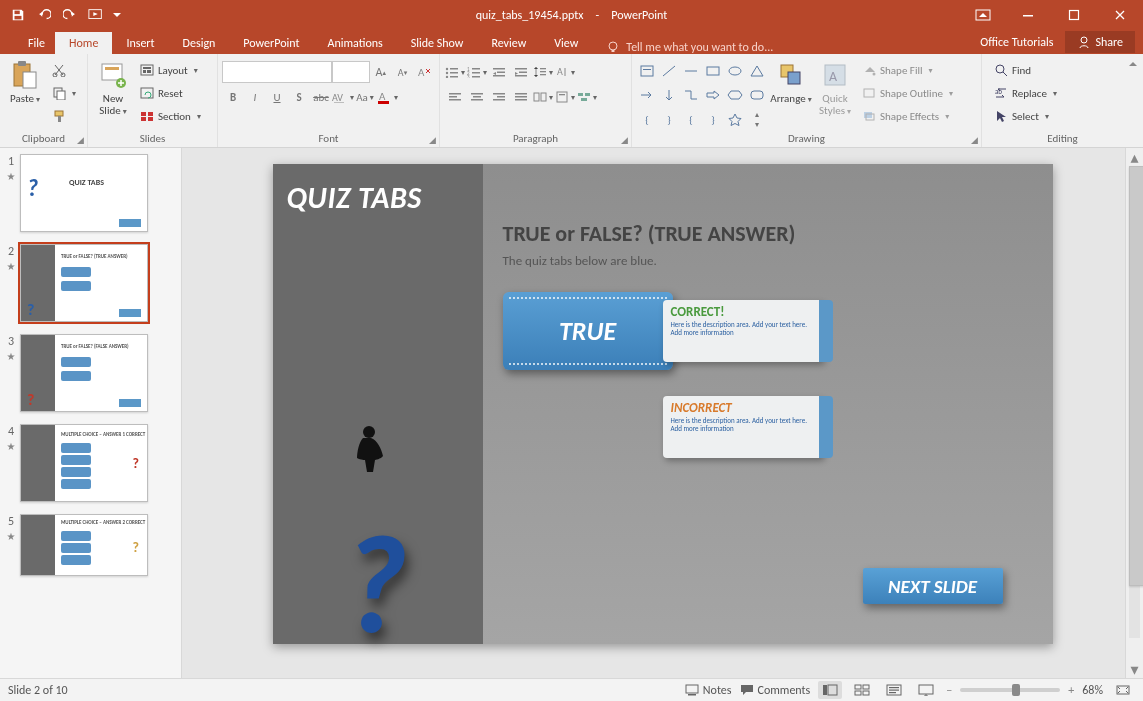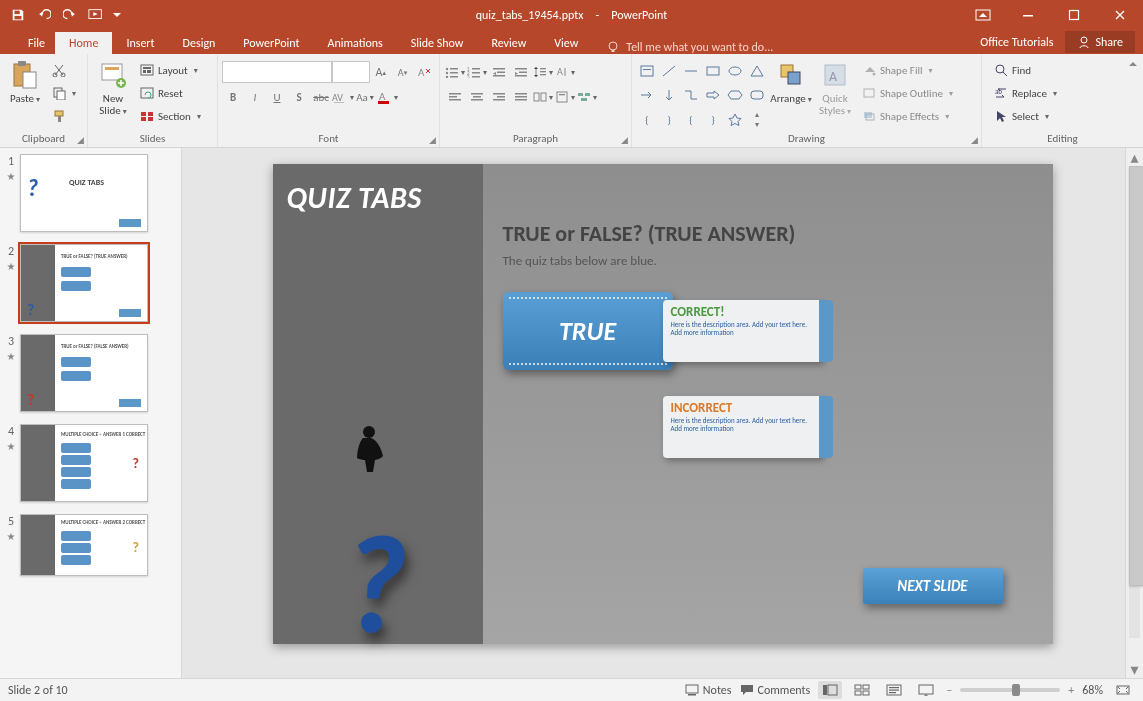--- a/index.html
+++ b/index.html
@@ -57,23 +57,23 @@
 .slide-right { position:absolute; left:230px; right:24px; top:56px;}
 .slide-right .q { font-size:22px; font-weight:800; color:#444;}
 .slide-right .sub { font-size:13px; color:#555; margin-top:6px;}
 .tabcard { position:relative; margin-top:24px; height:78px; width:330px;}
 .tabcard .bluetab { position:absolute; left:0; top:0; width:170px; height:78px; background:linear-gradient(180deg,#5a9fd4,#3b7fb8); border-radius:6px; display:flex; align-items:center; justify-content:center; color:#fff; font-size:26px; font-weight:800; font-style:italic; box-shadow:2px 4px 8px rgba(0,0,0,.4);}
 .tabcard .bluetab::before,.tabcard .bluetab::after{content:""; position:absolute; left:6px; right:6px; height:0; border-top:2px dotted rgba(255,255,255,.7);}
 .tabcard .bluetab::before{top:5px;} .tabcard .bluetab::after{bottom:5px;}
 .tabcard .ans { position:absolute; left:160px; top:8px; width:160px; height:62px; background:#eef0f1; border-radius:4px; padding:4px 8px; box-shadow:2px 3px 6px rgba(0,0,0,.3);}
 .tabcard .ans::after{content:"";position:absolute;right:-10px;top:0;bottom:0;width:14px;background:#5b98c8;border-radius:0 4px 4px 0;}
 .ans .h{ font-size:13px; font-weight:800;}
-.ans .h.correct{color:#4a9a3e;} .ans .h.incorrect{color:#d87a2b;}
+.ans .h.correct{color:#4a9a3e;} .ans .h.incorrect{color:#d87a2b;font-style:italic;}
 .ans .d{ font-size:7px; color:#2a5fa0; line-height:1.2; margin-top:2px;}
-.next { position:absolute; right:50px; bottom:40px; width:140px; height:36px; background:linear-gradient(180deg,#59a1d6,#3c81ba); color:#fff; font-weight:800; font-style:italic; font-size:15px; display:flex;align-items:center;justify-content:center; border-radius:2px; box-shadow:2px 4px 8px rgba(0,0,0,.4); cursor:pointer;}
+.next { position:absolute; right:50px; bottom:40px; width:140px; height:36px; background:linear-gradient(180deg,#59a1d6,#3c81ba); color:#fff; font-weight:800; font-style:italic; font-size:19px; display:flex;align-items:center;justify-content:center; border-radius:2px; box-shadow:2px 4px 8px rgba(0,0,0,.4); cursor:pointer;}
 .qmark{position:absolute; left:70px; bottom:-4px; font-size:140px; font-weight:900; color:#1f4f9c; font-style:italic; text-shadow:4px 8px 12px rgba(0,0,0,.5); line-height:.9;}
 .person{position:absolute; left:78px; bottom:170px;}
 
 
 .vscroll{position:absolute; right:0; top:0; bottom:0; width:18px; background:#efefef; border-left:1px solid #d8d8d8;}
 .vscroll .track{position:absolute; top:18px; bottom:40px; left:3px; right:3px; background:#e3e3e3;}
 .vscroll .thumb{position:absolute; top:18px; height:420px; left:3px; right:3px; background:#c9c9c9;}
 .vscroll .up,.vscroll .down{position:absolute;left:0;right:0;height:18px;display:flex;align-items:center;justify-content:center;color:#888;cursor:pointer;}
 .vscroll .up{top:0;} .vscroll .down{bottom:0;}
 

